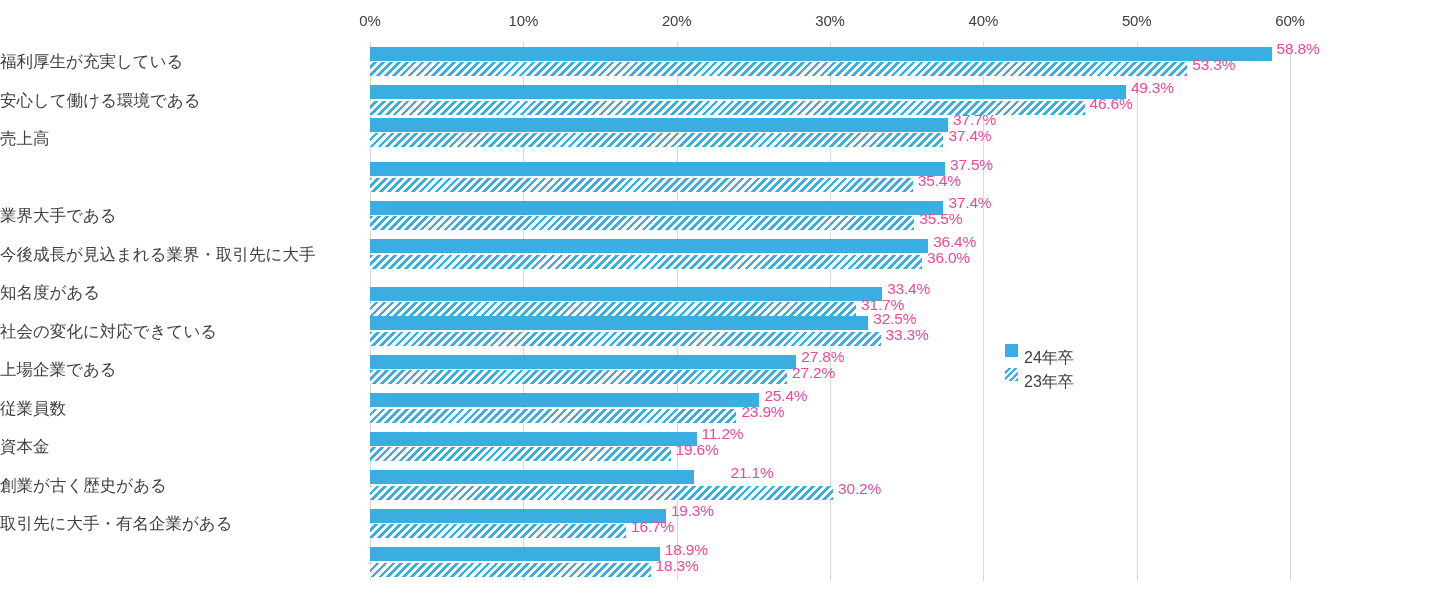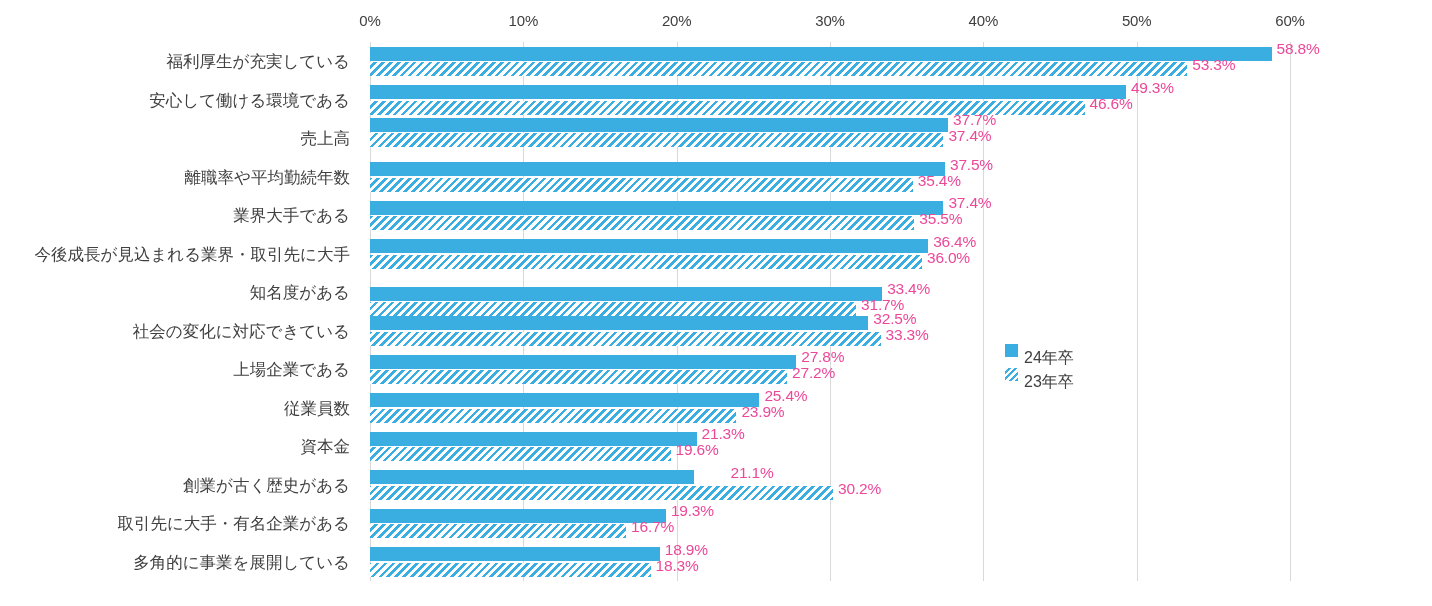--- a/index.html
+++ b/index.html
@@ -145,21 +145,21 @@
     position: absolute;
     left: 0;
     top: 42px;
     width: 360px;
     height: 539px;
   }
   .labels-column .cat-label {
     position: absolute;
     left: 0;
     right: 10px;
-    text-align: right;
+    text-align: left;
   }
 </style>
 </head>
 <body>
 
 <div id="chart-root">
 
   <div id="x-ticks">
       <div class="x-tick" style="left: 370px;">0%</div>
       <div class="x-tick" style="left: 523.333px;">10%</div>
@@ -167,31 +167,29 @@
       <div class="x-tick" style="left: 830px;">30%</div>
       <div class="x-tick" style="left: 983.333px;">40%</div>
       <div class="x-tick" style="left: 1136.67px;">50%</div>
       <div class="x-tick" style="left: 1290px;">60%</div>
     </div>
 
   <div class="labels-column" id="labels-column">
       <div class="cat-label" style="top: 0px; height: 38.5px; line-height: 38.5px;">福利厚生が充実している</div>
       <div class="cat-label" style="top: 38.5px; height: 38.5px; line-height: 38.5px;">安心して働ける環境である</div>
       <div class="cat-label" style="top: 77px; height: 38.5px; line-height: 38.5px;">売上高</div>
-      <div class="cat-label" style="top: 115.5px; height: 38.5px; line-height: 38.5px;">離職率や平均勤続年数</div>
       <div class="cat-label" style="top: 154px; height: 38.5px; line-height: 38.5px;">業界大手である</div>
       <div class="cat-label" style="top: 192.5px; height: 38.5px; line-height: 38.5px;">今後成長が見込まれる業界・取引先に大手</div>
       <div class="cat-label" style="top: 231px; height: 38.5px; line-height: 38.5px;">知名度がある</div>
       <div class="cat-label" style="top: 269.5px; height: 38.5px; line-height: 38.5px;">社会の変化に対応できている</div>
       <div class="cat-label" style="top: 308px; height: 38.5px; line-height: 38.5px;">上場企業である</div>
       <div class="cat-label" style="top: 346.5px; height: 38.5px; line-height: 38.5px;">従業員数</div>
       <div class="cat-label" style="top: 385px; height: 38.5px; line-height: 38.5px;">資本金</div>
       <div class="cat-label" style="top: 423.5px; height: 38.5px; line-height: 38.5px;">創業が古く歴史がある</div>
       <div class="cat-label" style="top: 462px; height: 38.5px; line-height: 38.5px;">取引先に大手・有名企業がある</div>
-      <div class="cat-label" style="top: 500.5px; height: 38.5px; line-height: 38.5px;">多角的に事業を展開している</div>
     </div>
 
   <div class="plot-area" id="plot-area">
       <div class="gridline axis-zero" style="left: 0px;"></div>
       <div class="gridline" style="left: 153.333px;"></div>
       <div class="gridline" style="left: 306.667px;"></div>
       <div class="gridline" style="left: 460px;"></div>
       <div class="gridline" style="left: 613.333px;"></div>
       <div class="gridline" style="left: 766.667px;"></div>
       <div class="gridline" style="left: 920px;"></div>
@@ -250,21 +248,21 @@
         <div class="bar-value series-b" style="left: 422.067px;">27.2%</div>
       </div>
       <div class="row" style="top: 346.5px; height: 38.5px;">
         <div class="bar series-a" style="left: 0px; width: 389.467px;"></div>
         <div class="bar-value series-a" style="left: 394.467px;">25.4%</div>
         <div class="bar series-b" style="left: 0px; width: 366.467px;"></div>
         <div class="bar-value series-b" style="left: 371.467px;">23.9%</div>
       </div>
       <div class="row" style="top: 385px; height: 38.5px;">
         <div class="bar series-a" style="left: 0px; width: 326.6px;"></div>
-        <div class="bar-value series-a" style="left: 331.6px;">21.3%</div>
+        <div class="bar-value series-a" style="left: 331.6px;">11.2%</div>
         <div class="bar series-b" style="left: 0px; width: 300.533px;"></div>
         <div class="bar-value series-b" style="left: 305.533px;">19.6%</div>
       </div>
       <div class="row" style="top: 423.5px; height: 38.5px;">
         <div class="bar series-a" style="left: 0px; width: 323.533px;"></div>
         <div class="bar-value series-a" style="left: 328.533px; margin-left: 32px;">21.1%</div>
         <div class="bar series-b" style="left: 0px; width: 463.067px;"></div>
         <div class="bar-value series-b" style="left: 468.067px;">30.2%</div>
       </div>
       <div class="row" style="top: 462px; height: 38.5px;">

